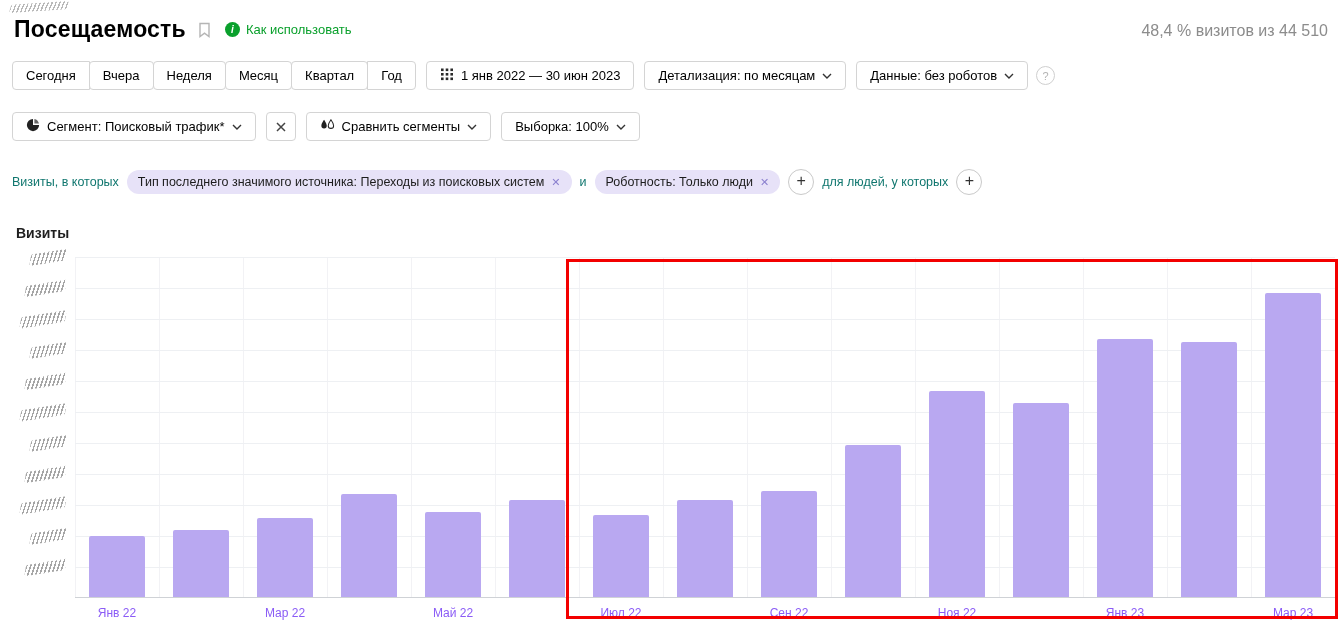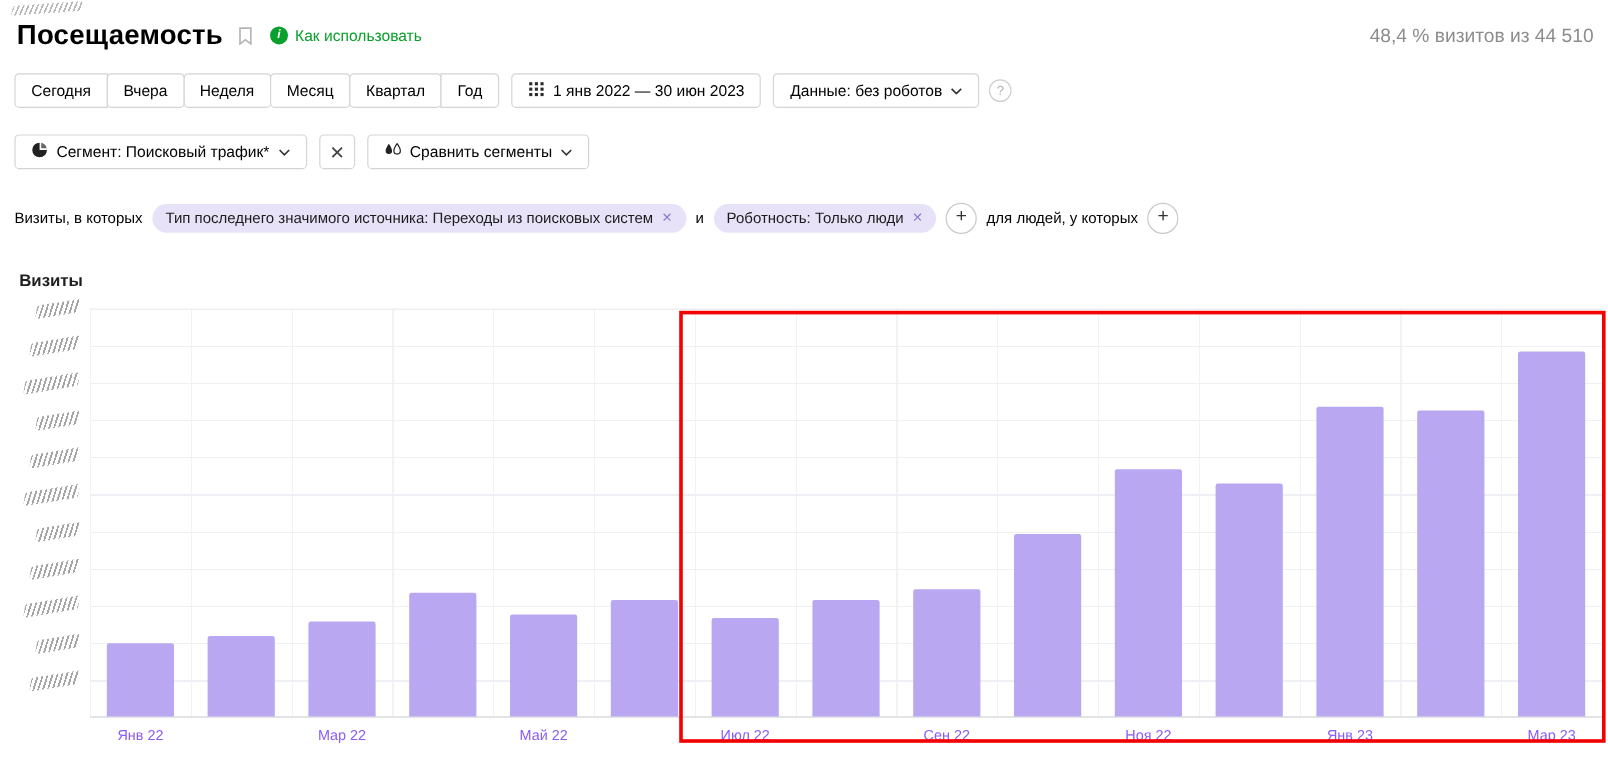--- a/index.html
+++ b/index.html
@@ -34,21 +34,21 @@
   .seg-group .btn:first-child{border-radius:4px 0 0 4px;margin-left:0;}
   .seg-group .btn:last-child{border-radius:0 4px 4px 0;}
   .icon-btn{padding:0 9px;}
   .chev{flex:0 0 auto;}
   .help-ic{width:17px;height:17px;border-radius:50%;border:1px solid #cfcfcf;color:#b3b3b3;
            font-size:11px;display:inline-flex;align-items:center;justify-content:center;
            cursor:pointer;margin-left:-2px;}
 
   
   .row3{margin-top:28px;gap:8px;flex-wrap:nowrap;}
-  .grey{font-size:12.5px;color:#000000;}
+  .grey{font-size:12.5px;color:#0f766e;}
   .chip{display:inline-flex;align-items:center;gap:7px;background:#e7e2f8;border-radius:13px;
         padding:5px 11px;font-size:12.5px;color:#1c1c1c;cursor:pointer;white-space:nowrap;}
   .chip-x{color:#8b80cf;font-size:11px;cursor:pointer;line-height:1;}
   .plus{width:26px;height:26px;border-radius:50%;border:1px solid #c9c9c9;background:#fff;
         color:#333;font-size:16px;line-height:1;display:inline-flex;align-items:center;
         justify-content:center;cursor:pointer;padding:0 0 2px 0;}
 
   
   .chart-title{margin:30px 0 0 16px;font-size:14px;font-weight:700;color:#1f1f1f;}
   .chart-wrap{position:relative;margin-top:16px;height:380px;}
@@ -109,20 +109,26 @@
               <rect x="10.4" y="6" width="2.6" height="2.6"></rect>
           <rect x="1" y="10.5" width="2.6" height="2.6"></rect>
               <rect x="5.7" y="10.5" width="2.6" height="2.6"></rect>
               <rect x="10.4" y="10.5" width="2.6" height="2.6"></rect>
         </g>
           </svg>
       </span>
       <span>1 янв 2022 — 30 июн 2023</span>
     </button>
     <button class="btn">
+      <span>Детализация: по месяцам</span>
+      <svg class="chev" width="10" height="6" viewBox="0 0 10 6">
+          <path d="M1 1 L5 5 L9 1" fill="none" stroke="#333" stroke-width="1.4"></path>
+        </svg>
+    </button>
+    <button class="btn">
       <span>Данные: без роботов</span>
       <svg class="chev" width="10" height="6" viewBox="0 0 10 6">
           <path d="M1 1 L5 5 L9 1" fill="none" stroke="#333" stroke-width="1.4"></path>
         </svg>
     </button>
     <span class="help-ic">?</span>
   </div>
 
   <div class="row row2">
     <button class="btn">
@@ -143,20 +149,26 @@
         </svg>
     </button>
     <button class="btn">
       <span>
         <svg width="15" height="13" viewBox="0 0 16 14">
           <path d="M4.3 0.8 C4.3 0.8 1.4 4.8 1.4 7.2 a2.9 2.9 0 0 0 5.8 0 C7.2 4.8 4.3 0.8 4.3 0.8 Z" fill="#222"></path>
           <path d="M11.7 0.8 C11.7 0.8 8.8 4.8 8.8 7.2 a2.9 2.9 0 0 0 5.8 0 C14.6 4.8 11.7 0.8 11.7 0.8 Z" fill="none" stroke="#222" stroke-width="1.1"></path>
         </svg>
       </span>
       <span>Сравнить сегменты</span>
+      <svg class="chev" width="10" height="6" viewBox="0 0 10 6">
+          <path d="M1 1 L5 5 L9 1" fill="none" stroke="#333" stroke-width="1.4"></path>
+        </svg>
+    </button>
+    <button class="btn">
+      <span>Выборка: 100%</span>
       <svg class="chev" width="10" height="6" viewBox="0 0 10 6">
           <path d="M1 1 L5 5 L9 1" fill="none" stroke="#333" stroke-width="1.4"></path>
         </svg>
     </button>
   </div>
 
   <div class="row row3">
     <span class="grey">Визиты, в которых</span>
     <span class="chip">
       <span>Тип последнего значимого источника: Переходы из поисковых систем</span>

